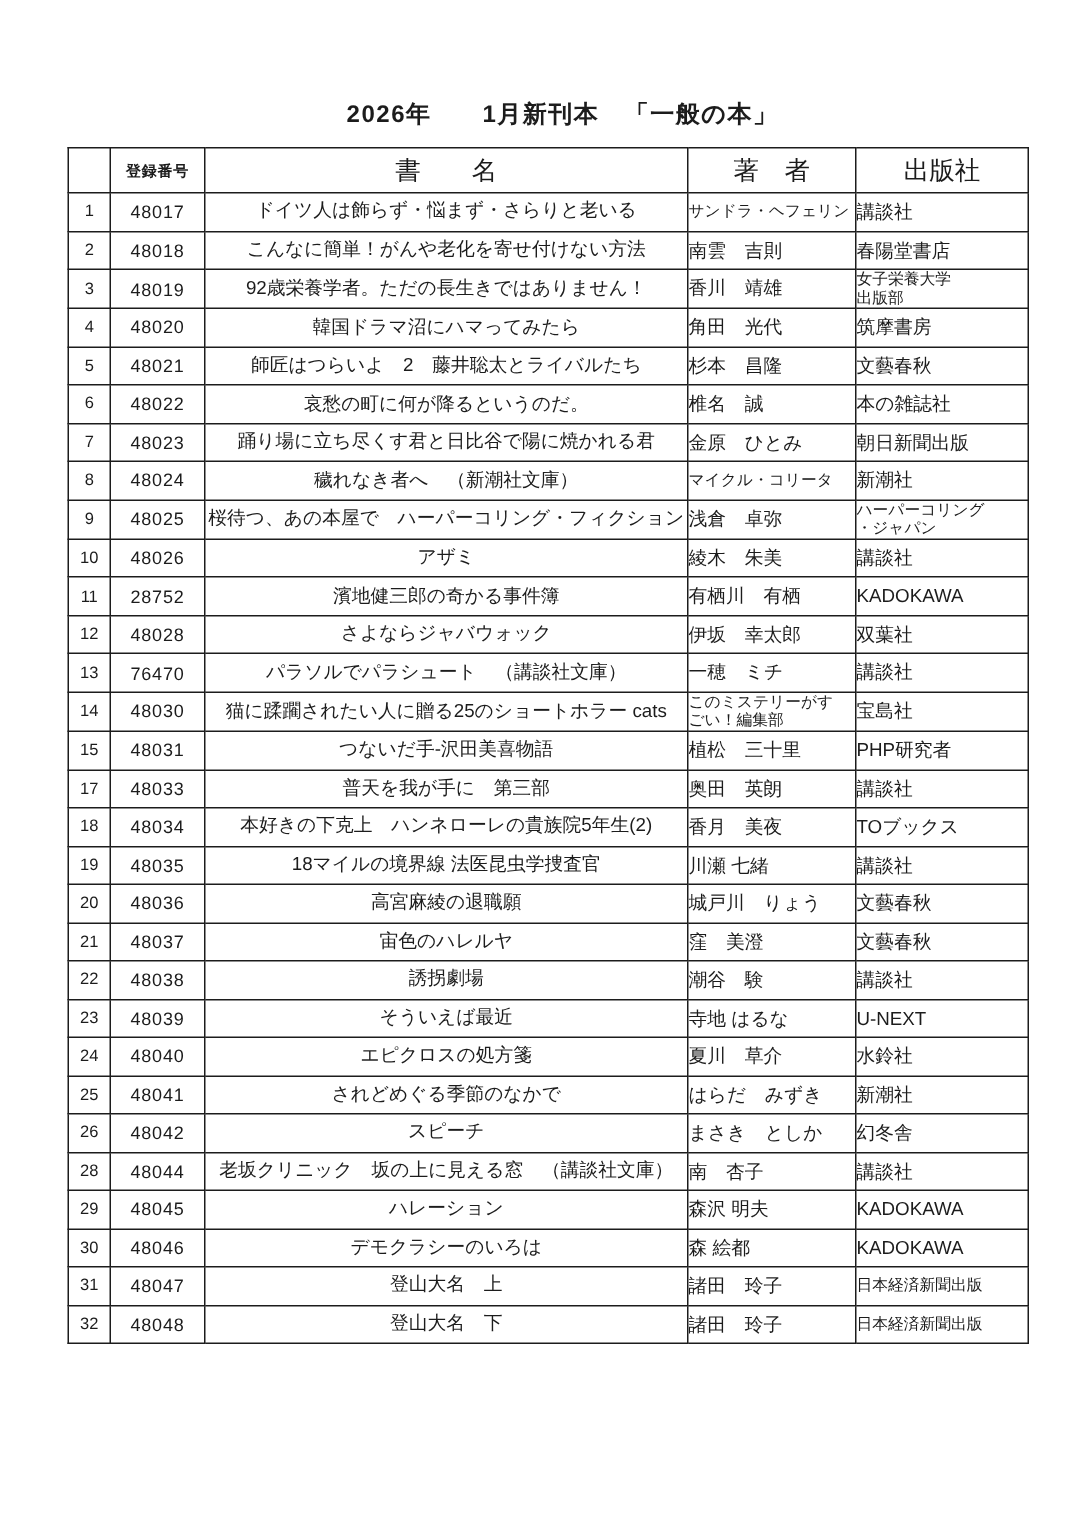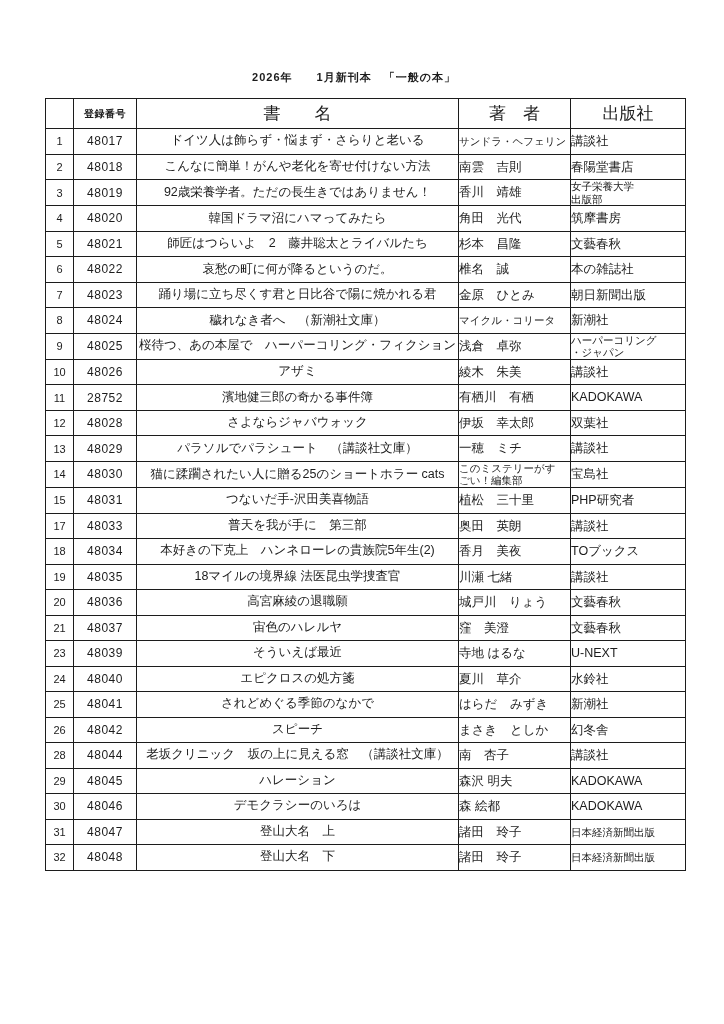--- a/index.html
+++ b/index.html
@@ -6,24 +6,24 @@
   body{
     width:724px;height:1024px;
     background:#ffffff;
     font-family:"Liberation Sans","DejaVu Sans",sans-serif;
     color:#1c1c1c;
     position:relative;
     overflow:hidden;
   }
   .doc-title{
     position:absolute;
-    top:63px;left:34px;width:640px;height:28px;
+    top:63px;left:55px;width:640px;height:28px;
     line-height:28px;
     text-align:center;
-    font-size:11px;
+    font-size:16px;
     font-weight:bold;
     letter-spacing:1px;
     white-space:pre;
   }
   table.books{
     position:absolute;
     top:98px;left:45px;
     width:640px;
     border-collapse:collapse;
     table-layout:fixed;
@@ -157,21 +157,21 @@
         </tr>
         <tr>
           <td class="c-no">12</td>
           <td class="c-reg">48028</td>
           <td class="c-title">さよならジャバウォック</td>
           <td class="c-author">伊坂　幸太郎</td>
           <td class="c-pub">双葉社</td>
         </tr>
         <tr>
           <td class="c-no">13</td>
-          <td class="c-reg">48029</td>
+          <td class="c-reg">76470</td>
           <td class="c-title">パラソルでパラシュート　（講談社文庫）</td>
           <td class="c-author">一穂　ミチ</td>
           <td class="c-pub">講談社</td>
         </tr>
         <tr>
           <td class="c-no">14</td>
           <td class="c-reg">48030</td>
           <td class="c-title">猫に蹂躙されたい人に贈る25のショートホラー cats</td>
           <td class="c-author small">このミステリーがす
 ごい！編集部</td>
@@ -213,20 +213,27 @@
           <td class="c-pub">文藝春秋</td>
         </tr>
         <tr>
           <td class="c-no">21</td>
           <td class="c-reg">48037</td>
           <td class="c-title">宙色のハレルヤ</td>
           <td class="c-author">窪　美澄</td>
           <td class="c-pub">文藝春秋</td>
         </tr>
         <tr>
+          <td class="c-no">22</td>
+          <td class="c-reg">48038</td>
+          <td class="c-title">誘拐劇場</td>
+          <td class="c-author">潮谷　験</td>
+          <td class="c-pub">講談社</td>
+        </tr>
+        <tr>
           <td class="c-no">23</td>
           <td class="c-reg">48039</td>
           <td class="c-title">そういえば最近</td>
           <td class="c-author">寺地 はるな</td>
           <td class="c-pub">U-NEXT</td>
         </tr>
         <tr>
           <td class="c-no">24</td>
           <td class="c-reg">48040</td>
           <td class="c-title">エピクロスの処方箋</td>

